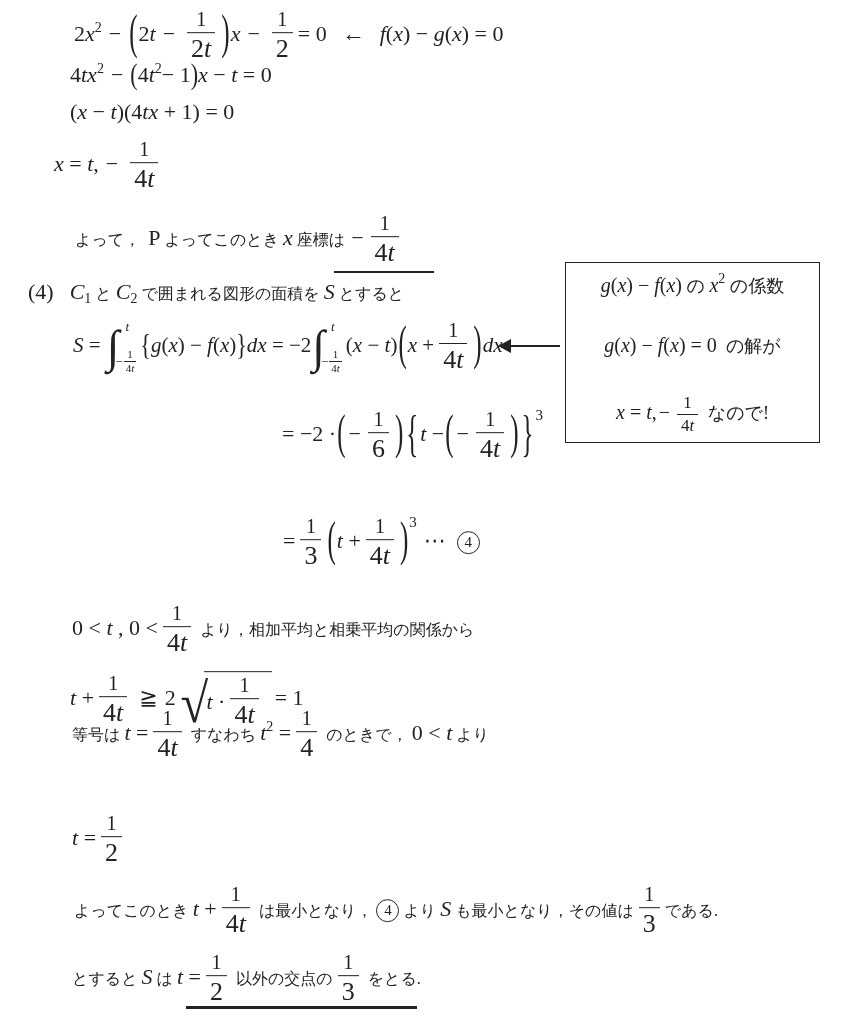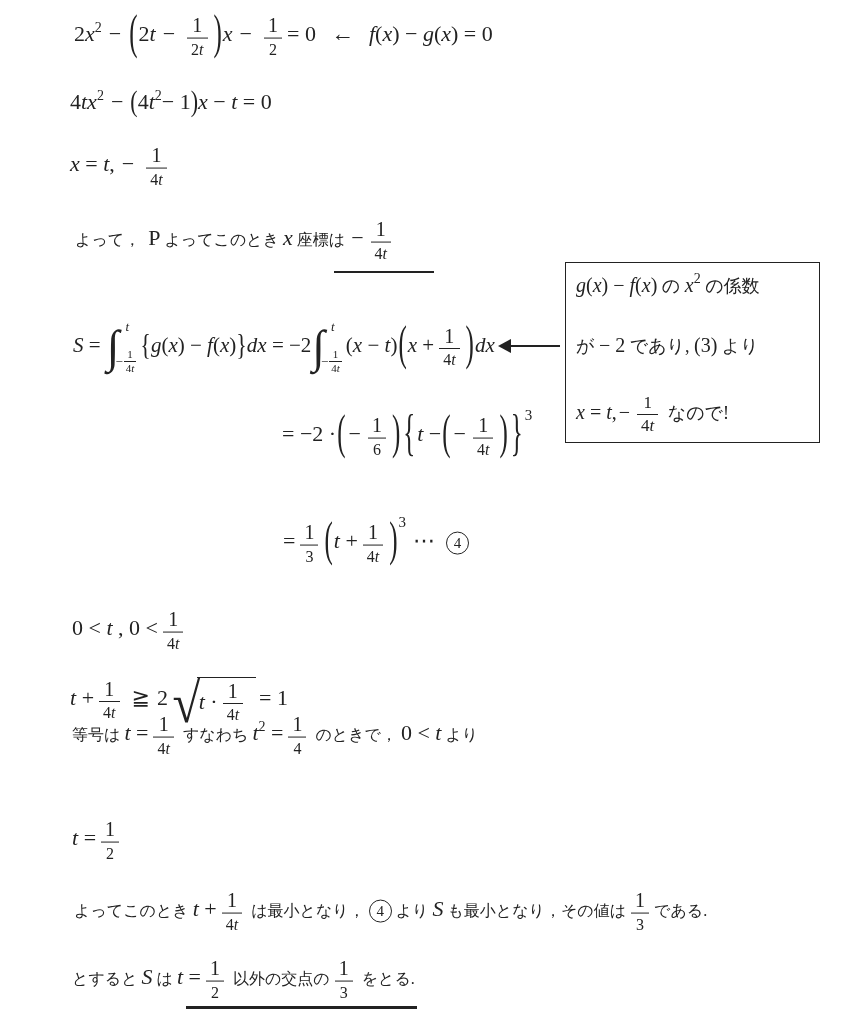--- a/index.html
+++ b/index.html
@@ -15,21 +15,21 @@
   .m i { font-style: italic; }
   .jp { font-size: 16px; white-space: pre; }
   .op { margin: 0 7px; }
   .opn { margin: 0 2px; }
   .sup { font-size: 14px; vertical-align: 9px; }
   .sub { font-size: 14px; vertical-align: -4px; }
   .bsup { font-size: 15px; position: relative; top: -21px; }
   
   .frac { display: inline-block; vertical-align: middle; text-align: center; margin: 0 5px; line-height: 1; }
   .fnum { display: block; font-size: 20px; line-height: 1.08; padding: 0 4px 1px; }
-  .fden { display: block; font-size: 16px; line-height: 1.08; border-top: 1.5px solid var(--ink); padding: 2px 4px 0; }
+  .fden { display: block; font-size: 26px; line-height: 1.08; border-top: 1.5px solid var(--ink); padding: 2px 4px 0; }
   .frac.tiny { margin: 0 1px; }
   .frac.tiny .fnum { font-size: 11px; padding: 0 2px 0; }
   .frac.tiny .fden { font-size: 11px; border-top-width: 1px; padding: 1px 2px 0; }
   .frac.boxf .fnum, .frac.boxf .fden { font-size: 17px; }
   
   .pbig { display: inline-block; transform: scaleY(1.9); font-size: 25px; margin: 0 1px; }
   .bbig { display: inline-block; transform: scaleY(2.05); font-size: 25px; margin: 0 2px; }
   .pmed { display: inline-block; transform: scaleY(1.35); font-size: 22px; }
   
   .int { display: inline-flex; vertical-align: middle; align-items: center; margin: 0 3px 0 1px; }
@@ -42,77 +42,83 @@
   .rsym { font-size: 56px; line-height: 1; position: relative; top: 3px; margin-right: -5px; transform: scaleX(0.9); }
   .rbody { display: inline-flex; align-items: center; border-top: 1.8px solid var(--ink); padding: 3px 8px 0 2px; }
   
   .circ { display: inline-block; width: 23px; height: 23px; border: 1.4px solid var(--ink); border-radius: 50%;
           text-align: center; line-height: 21px; font-size: 15px; vertical-align: middle; margin: 0 4px; }
   .arr { margin: 0 15px; font-size: 23px; }
   .num4 { margin-right: 16px; }
   
   #note-box { position: absolute; left: 565px; top: 262px; width: 255px; height: 181px;
               border: 1.7px solid var(--ink); padding: 8px 10px 7px;
-              display: flex; flex-direction: column; justify-content: space-between; }
+              display: flex; flex-direction: column; justify-content: space-between; align-items: center; }
   .box-row { white-space: pre; font-size: 20px; }
   .box-row .jp { font-size: 18px; }
   
   #note-arrow { position: absolute; left: 500px; top: 345px; width: 60px; height: 2.4px; background: var(--ink); }
   #note-arrow::before { content: ""; position: absolute; left: -2px; top: -6.5px; width: 0; height: 0;
                         border-right: 13px solid var(--ink); border-top: 7px solid transparent; border-bottom: 7px solid transparent; }
   
   .uline { position: absolute; background: var(--ink); }
   #uline-5 { left: 334px; top: 271px; width: 100px; height: 2px; }
   #uline-16 { left: 186px; top: 1006px; width: 231px; height: 2.6px; }
 </style>
 </head>
 <body>
 
 <div id="page">
 
   <div class="line" style="left:52px; top:36px;">
     <span class="m">2<i>x</i></span><sup class="sup m">2</sup><span class="op m">−</span><span class="pbig">(</span><span class="m">2<i>t</i></span><span class="op m">−</span><span class="frac"><span class="fnum m">1</span><span class="fden m">2<i>t</i></span></span><span class="pbig">)</span><span class="m"><i>x</i></span><span class="op m">−</span><span class="frac"><span class="fnum m">1</span><span class="fden m">2</span></span><span class="m">= 0</span><span class="arr">←</span><span class="m"><i>f</i>(<i>x</i>) − <i>g</i>(<i>x</i>) = 0</span>
   </div>
 
-  <div class="line" style="left:48px; top:101px;">
+  <div class="line" style="left:48px; top:74px;">
     <span class="m">4<i>tx</i></span><sup class="sup m">2</sup><span class="op m">−</span><span class="pmed">(</span><span class="m">4<i>t</i></span><sup class="sup m">2</sup><span class="m">− 1</span><span class="pmed">)</span><span class="m"><i>x</i> − <i>t</i> = 0</span>
   </div>
 
+  <div class="line" style="left:48px; top:112px;">
+    <span class="m">(<i>x</i> − <i>t</i>)(4<i>tx</i> + 1) = 0</span>
+  </div>
 
-  <div class="line" style="left:48px; top:166px;">
+  <div class="line" style="left:32px; top:166px;">
     <span class="m"><i>x</i> = <i>t</i>,</span><span class="op m">−</span><span class="frac"><span class="fnum m">1</span><span class="fden m">4<i>t</i></span></span>
   </div>
 
   <div class="line" style="left:53px; top:240px;">
     <span class="jp">よって，  </span><span>P</span><span class="jp"> よってこのとき </span><span class="m"><i>x</i></span><span class="jp"> 座標は </span><span class="m opn">−</span><span class="frac"><span class="fnum m">1</span><span class="fden m">4<i>t</i></span></span>
   </div>
 
+  <div class="line" style="left:6px; top:293px;">
+    <span class="num4">(4)</span><span class="m"><i>C</i></span><sub class="sub">1</sub><span class="jp"> と </span><span class="m"><i>C</i></span><sub class="sub">2</sub><span class="jp"> で囲まれる図形の面積を </span><span class="m"><i>S</i></span><span class="jp"> とすると</span>
+  </div>
 
   <div class="line" style="left:52px; top:347px; font-size:21px;">
     <span class="m"><i>S</i> = </span><span class="int"><span class="isym">∫</span><span class="ilims"><span class="iup m"><i>t</i></span><span class="ilo"><span class="m">−</span><span class="frac tiny"><span class="fnum m">1</span><span class="fden m">4<i>t</i></span></span></span></span></span><span class="pmed">{</span><span class="m"><i>g</i>(<i>x</i>) − <i>f</i>(<i>x</i>)</span><span class="pmed">}</span><span class="m"><i>dx</i> = −2</span><span class="int"><span class="isym">∫</span><span class="ilims"><span class="iup m"><i>t</i></span><span class="ilo"><span class="m">−</span><span class="frac tiny"><span class="fnum m">1</span><span class="fden m">4<i>t</i></span></span></span></span></span><span class="m">(<i>x</i> − <i>t</i>)</span><span class="pbig">(</span><span class="m"><i>x</i> +</span><span class="frac"><span class="fnum m">1</span><span class="fden m">4<i>t</i></span></span><span class="pbig">)</span><span class="m"><i>dx</i></span>
   </div>
 
   <div id="note-arrow"></div>
 
   <div id="note-box">
     <div class="box-row"><span class="m"><i>g</i>(<i>x</i>) − <i>f</i>(<i>x</i>)</span><span class="jp"> の </span><span class="m"><i>x</i></span><sup class="sup m">2</sup><span class="jp"> の係数</span></div>
-    <div class="box-row"><span class="jp">が </span><span class="m">− 2</span><span class="jp"> であり, </span><span>(3)</span><span class="jp"> より</span></div>
+    <div class="box-row"><span class="m"><i>g</i>(<i>x</i>) − <i>f</i>(<i>x</i>) = 0</span><span class="jp">  の解が</span></div>
     <div class="box-row"><span class="m"><i>x</i> = <i>t</i>,</span><span class="m opn">−</span><span class="frac boxf"><span class="fnum m">1</span><span class="fden m">4<i>t</i></span></span><span class="jp"> なので!</span></div>
   </div>
 
   <div class="line" style="left:260px; top:436px;">
     <span class="m">= −2 ·</span><span class="pbig">(</span><span class="m opn">−</span><span class="frac"><span class="fnum m">1</span><span class="fden m">6</span></span><span class="pbig">)</span><span class="bbig">{</span><span class="m"><i>t</i> −</span><span class="pbig">(</span><span class="m opn">−</span><span class="frac"><span class="fnum m">1</span><span class="fden m">4<i>t</i></span></span><span class="pbig">)</span><span class="bbig">}</span><span class="bsup">3</span>
   </div>
 
   <div class="line" style="left:261px; top:543px;">
     <span class="m">=</span><span class="frac"><span class="fnum m">1</span><span class="fden m">3</span></span><span class="pbig">(</span><span class="m"><i>t</i> +</span><span class="frac"><span class="fnum m">1</span><span class="fden m">4<i>t</i></span></span><span class="pbig">)</span><span class="bsup">3</span><span class="op">⋯</span><span class="circ">4</span>
   </div>
 
   <div class="line" style="left:50px; top:630px;">
-    <span class="m">0 &lt; <i>t</i> , 0 &lt;</span><span class="frac"><span class="fnum m">1</span><span class="fden m">4<i>t</i></span></span>
+    <span class="m">0 &lt; <i>t</i> , 0 &lt;</span><span class="frac"><span class="fnum m">1</span><span class="fden m">4<i>t</i></span></span><span class="jp"> より，相加平均と相乗平均の関係から</span>
   </div>
 
   <div class="line" style="left:48px; top:700px;">
     <span class="m"><i>t</i> +</span><span class="frac"><span class="fnum m">1</span><span class="fden m">4<i>t</i></span></span><span class="op">≧</span><span class="m">2</span><span class="sqrt"><span class="rsym">√</span><span class="rbody"><span class="m"><i>t</i> ·</span><span class="frac"><span class="fnum m">1</span><span class="fden m">4<i>t</i></span></span></span></span><span class="m">= 1</span>
   </div>
 
   <div class="line" style="left:50px; top:735px;">
     <span class="jp">等号は </span><span class="m"><i>t</i> =</span><span class="frac"><span class="fnum m">1</span><span class="fden m">4<i>t</i></span></span><span class="jp"> すなわち </span><span class="m"><i>t</i></span><sup class="sup m">2</sup><span class="m"> =</span><span class="frac"><span class="fnum m">1</span><span class="fden m">4</span></span><span class="jp"> のときで， </span><span class="m">0 &lt; <i>t</i></span><span class="jp"> より</span>
   </div>
 

